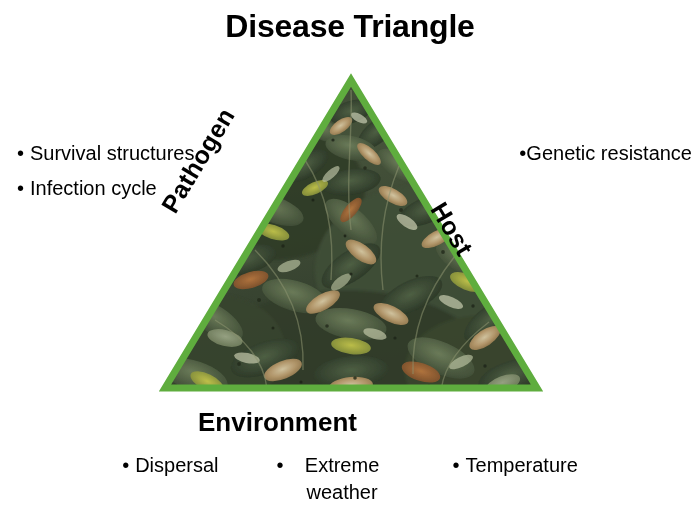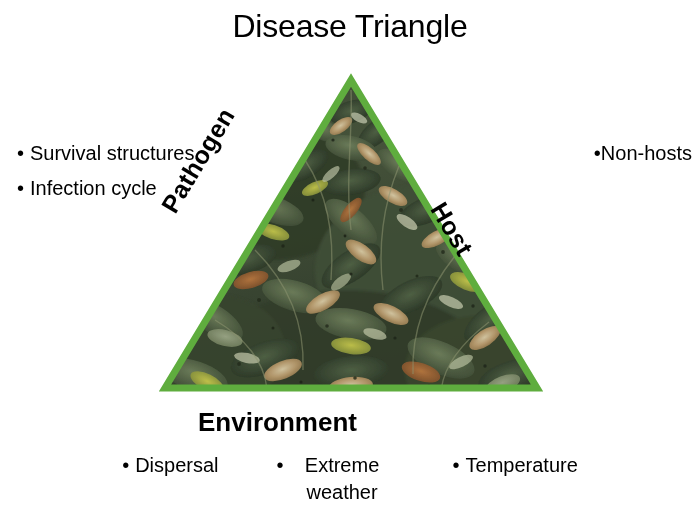--- a/index.html
+++ b/index.html
@@ -18,21 +18,21 @@
   }
 
   
   #page-title {
     position: absolute;
     top: 6px;
     left: 0;
     width: 700px;
     text-align: center;
     font-size: 32px;
-    font-weight: normal;
+    font-weight: bold;
     letter-spacing: -0.2px;
     line-height: 40px;
   }
 
   
   #triangle-figure {
     position: absolute;
     left: 155px;
     top: 70px;
     width: 392px;
@@ -308,21 +308,21 @@
   <li>
     <span class="bullet-dot">•</span><span>Survival structures</span>
   </li>
   <li>
     <span class="bullet-dot">•</span><span>Infection cycle</span>
   </li>
 </ul>
 
 <ul class="bullet-list" id="list-host">
   <li>
-    <span class="bullet-dot">•</span><span>Non-hosts</span>
+    <span class="bullet-dot">•</span><span>Genetic resistance</span>
   </li>
 </ul>
 
 <div id="environment-heading">Environment</div>
 
 <ul id="list-environment">
   <li class="env-wide">
     <span class="bullet-dot">•</span>
       <span class="env-text">Dispersal</span>
   </li>

